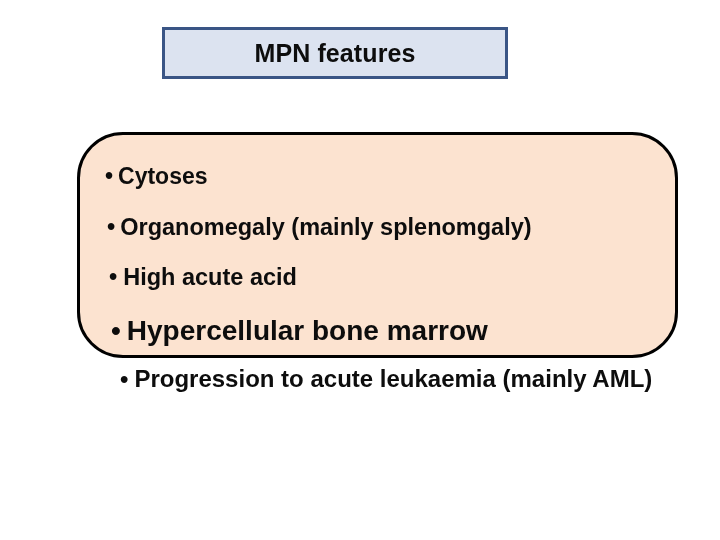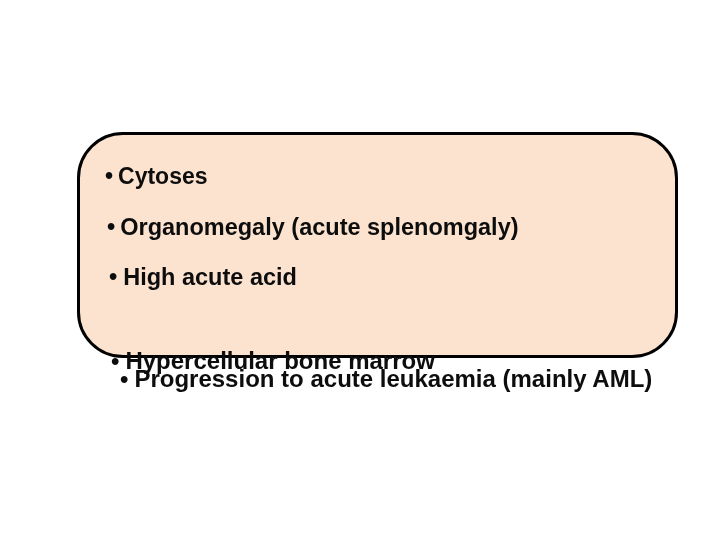--- a/index.html
+++ b/index.html
@@ -79,44 +79,47 @@
     font-weight: bold;
   }
   .feature-label {
     display: inline-block;
   }
 
   
   .fi-0 { left: 25px;  top: 30px; font-size: 23px; }
   .fi-1 { left: 27px;  top: 81px; font-size: 23.5px; }
   .fi-2 { left: 29px;  top: 131px; font-size: 23.5px; }
-  .fi-3 { left: 31px;  top: 182px; font-size: 24px; margin-top: 32px; }
+  .fi-3 { left: 31px;  top: 182px; font-size: 28px; }
   .fi-4 { left: 40px;  top: 232px; font-size: 24px; }
 
   .fi-0 .bullet-glyph { margin-right: 5px; }
   .fi-1 .bullet-glyph { margin-right: 5px; }
   .fi-2 .bullet-glyph { margin-right: 6px; }
   .fi-3 .bullet-glyph { margin-right: 6px; }
   .fi-4 .bullet-glyph { margin-right: 6px; }
 </style>
 </head>
 <body>
 
 <div id="slide">
 
+  <div id="title-box">
+    <span id="title-text">MPN features</span>
+  </div>
 
   <div id="features-box">
     <ul id="feature-list">
 
       <li class="feature-item fi-0">
         <span class="bullet-glyph">•</span><span class="feature-label">Cytoses</span>
       </li>
 
       <li class="feature-item fi-1">
-        <span class="bullet-glyph">•</span><span class="feature-label">Organomegaly (acute splenomgaly)</span>
+        <span class="bullet-glyph">•</span><span class="feature-label">Organomegaly (mainly splenomgaly)</span>
       </li>
 
       <li class="feature-item fi-2">
         <span class="bullet-glyph">•</span><span class="feature-label">High acute acid</span>
       </li>
 
       <li class="feature-item fi-3">
         <span class="bullet-glyph">•</span><span class="feature-label">Hypercellular bone marrow</span>
       </li>
 

